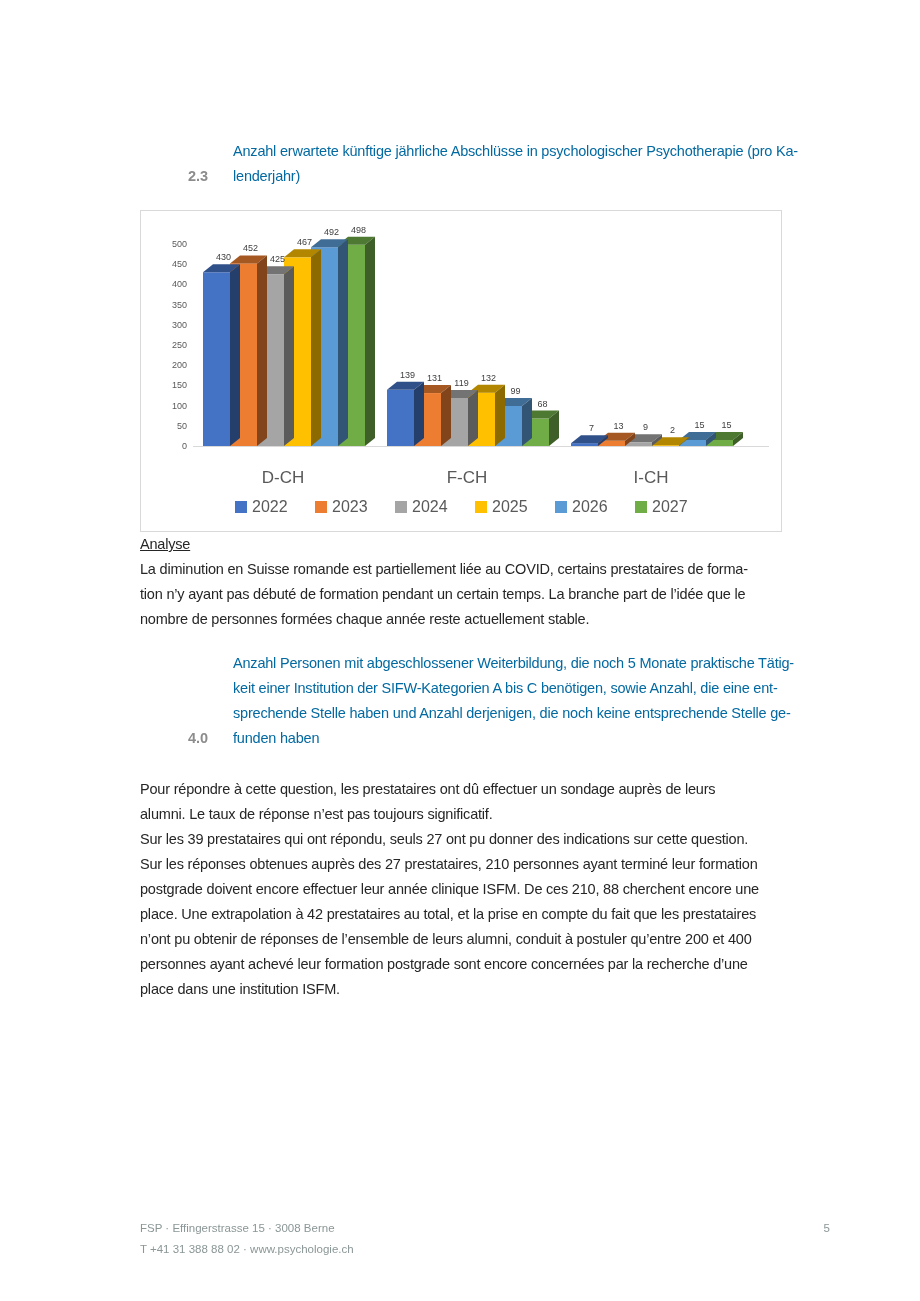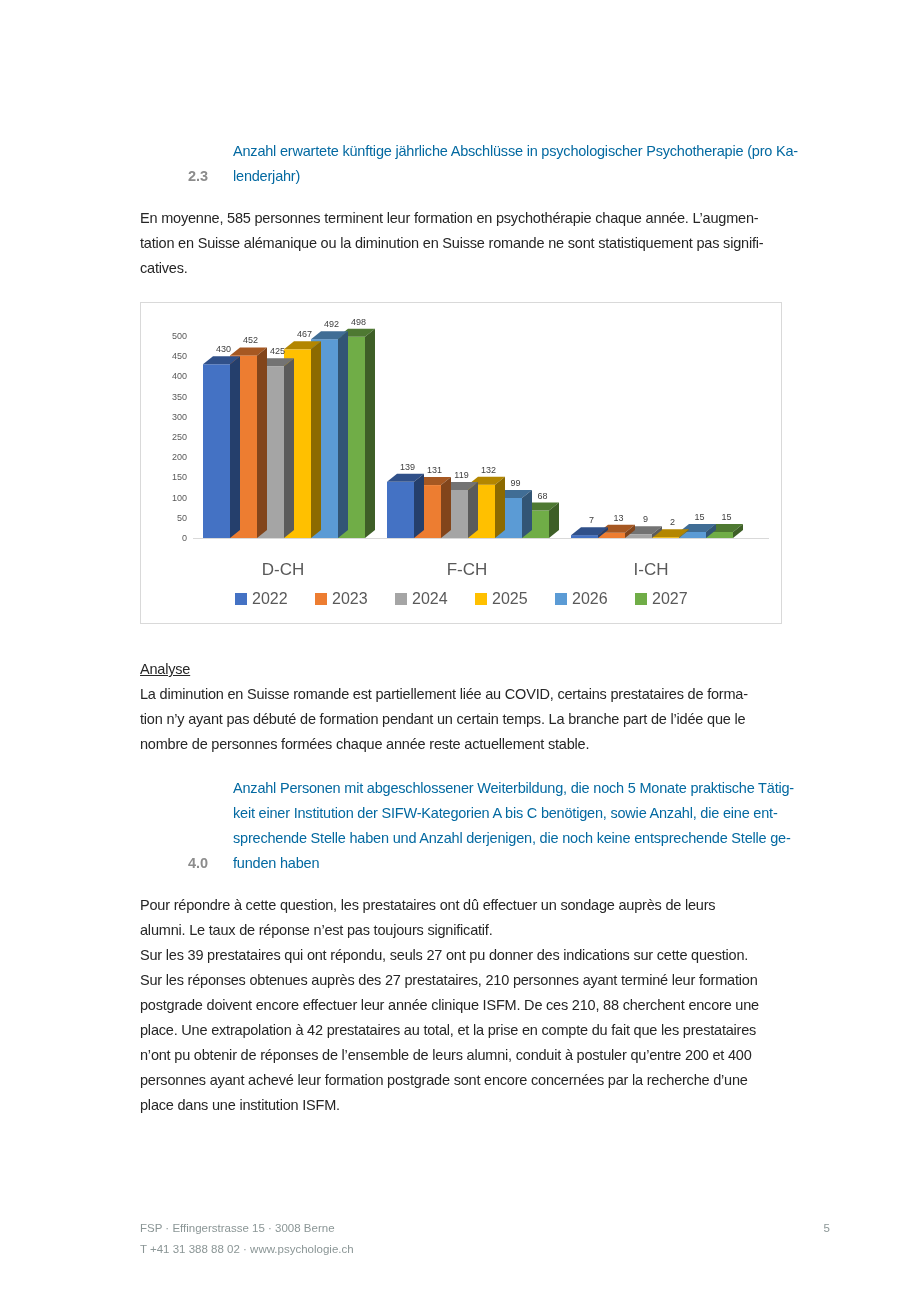--- a/index.html
+++ b/index.html
@@ -7,46 +7,43 @@
     width:920px;height:1301px;position:relative;background:#ffffff;
     font-family:"Liberation Sans",sans-serif;color:#262626;
   }
   .content{position:absolute;left:140px;top:139px;width:700px;}
   .sec-head{display:flex;align-items:flex-end;margin-left:48px;}
   .sec-num{width:45px;flex:0 0 45px;font-weight:bold;color:#8c8c8c;font-size:14.5px;line-height:25px;}
   .sec-title{font-weight:normal;color:#0369a1;font-size:14.5px;line-height:25px;white-space:pre;letter-spacing:-0.2px;}
   .para{font-size:14.5px;line-height:25px;white-space:pre;letter-spacing:-0.2px;color:#262626;}
   .p1{margin-top:17px;}
   .chart-box{margin-top:21px;width:640px;height:320px;border:1px solid #d9d9d9;background:#ffffff;}
-  .analyse{margin-top:33px;}
+  .analyse{}
   .analyse-h{font-size:14.5px;line-height:25px;text-decoration:underline;letter-spacing:-0.2px;}
   .sec24{margin-top:19px;}
-  .p3{margin-top:17px;}
+  .p3{margin-top:26px;}
   .footer{position:absolute;left:140px;top:1218px;width:690px;display:flex;justify-content:space-between;
           font-size:11.5px;line-height:21px;color:#8b9696;}
   .tick{font-size:9px;fill:#595959;}
   .dlabel{font-size:9px;fill:#404040;}
   .cat{font-size:17px;fill:#595959;}
   .legend-t{font-size:16px;fill:#595959;}
   svg text{font-family:"Liberation Sans",sans-serif;}
 </style>
 </head>
 <body>
 
 <div class="content">
 
   <div class="sec-head">
     <div class="sec-num">2.3</div>
     <div class="sec-title">Anzahl erwartete künftige jährliche Abschlüsse in psychologischer Psychotherapie (pro Ka-
 lenderjahr)</div>
   </div>
 
-  <div class="para p1">En moyenne, 585 personnes terminent leur formation en psychothérapie chaque année. L’augmen-
-tation en Suisse alémanique ou la diminution en Suisse romande ne sont statistiquement pas signifi-
-catives.</div>
 
   <div class="chart-box">
     <svg width="640" height="320" viewBox="0 0 640 320" xmlns="http://www.w3.org/2000/svg">
         <text x="46" y="238" text-anchor="end" class="tick">0</text>
         <text x="46" y="217.8" text-anchor="end" class="tick">50</text>
         <text x="46" y="197.6" text-anchor="end" class="tick">100</text>
         <text x="46" y="177.4" text-anchor="end" class="tick">150</text>
         <text x="46" y="157.2" text-anchor="end" class="tick">200</text>
         <text x="46" y="137" text-anchor="end" class="tick">250</text>
         <text x="46" y="116.8" text-anchor="end" class="tick">300</text>

